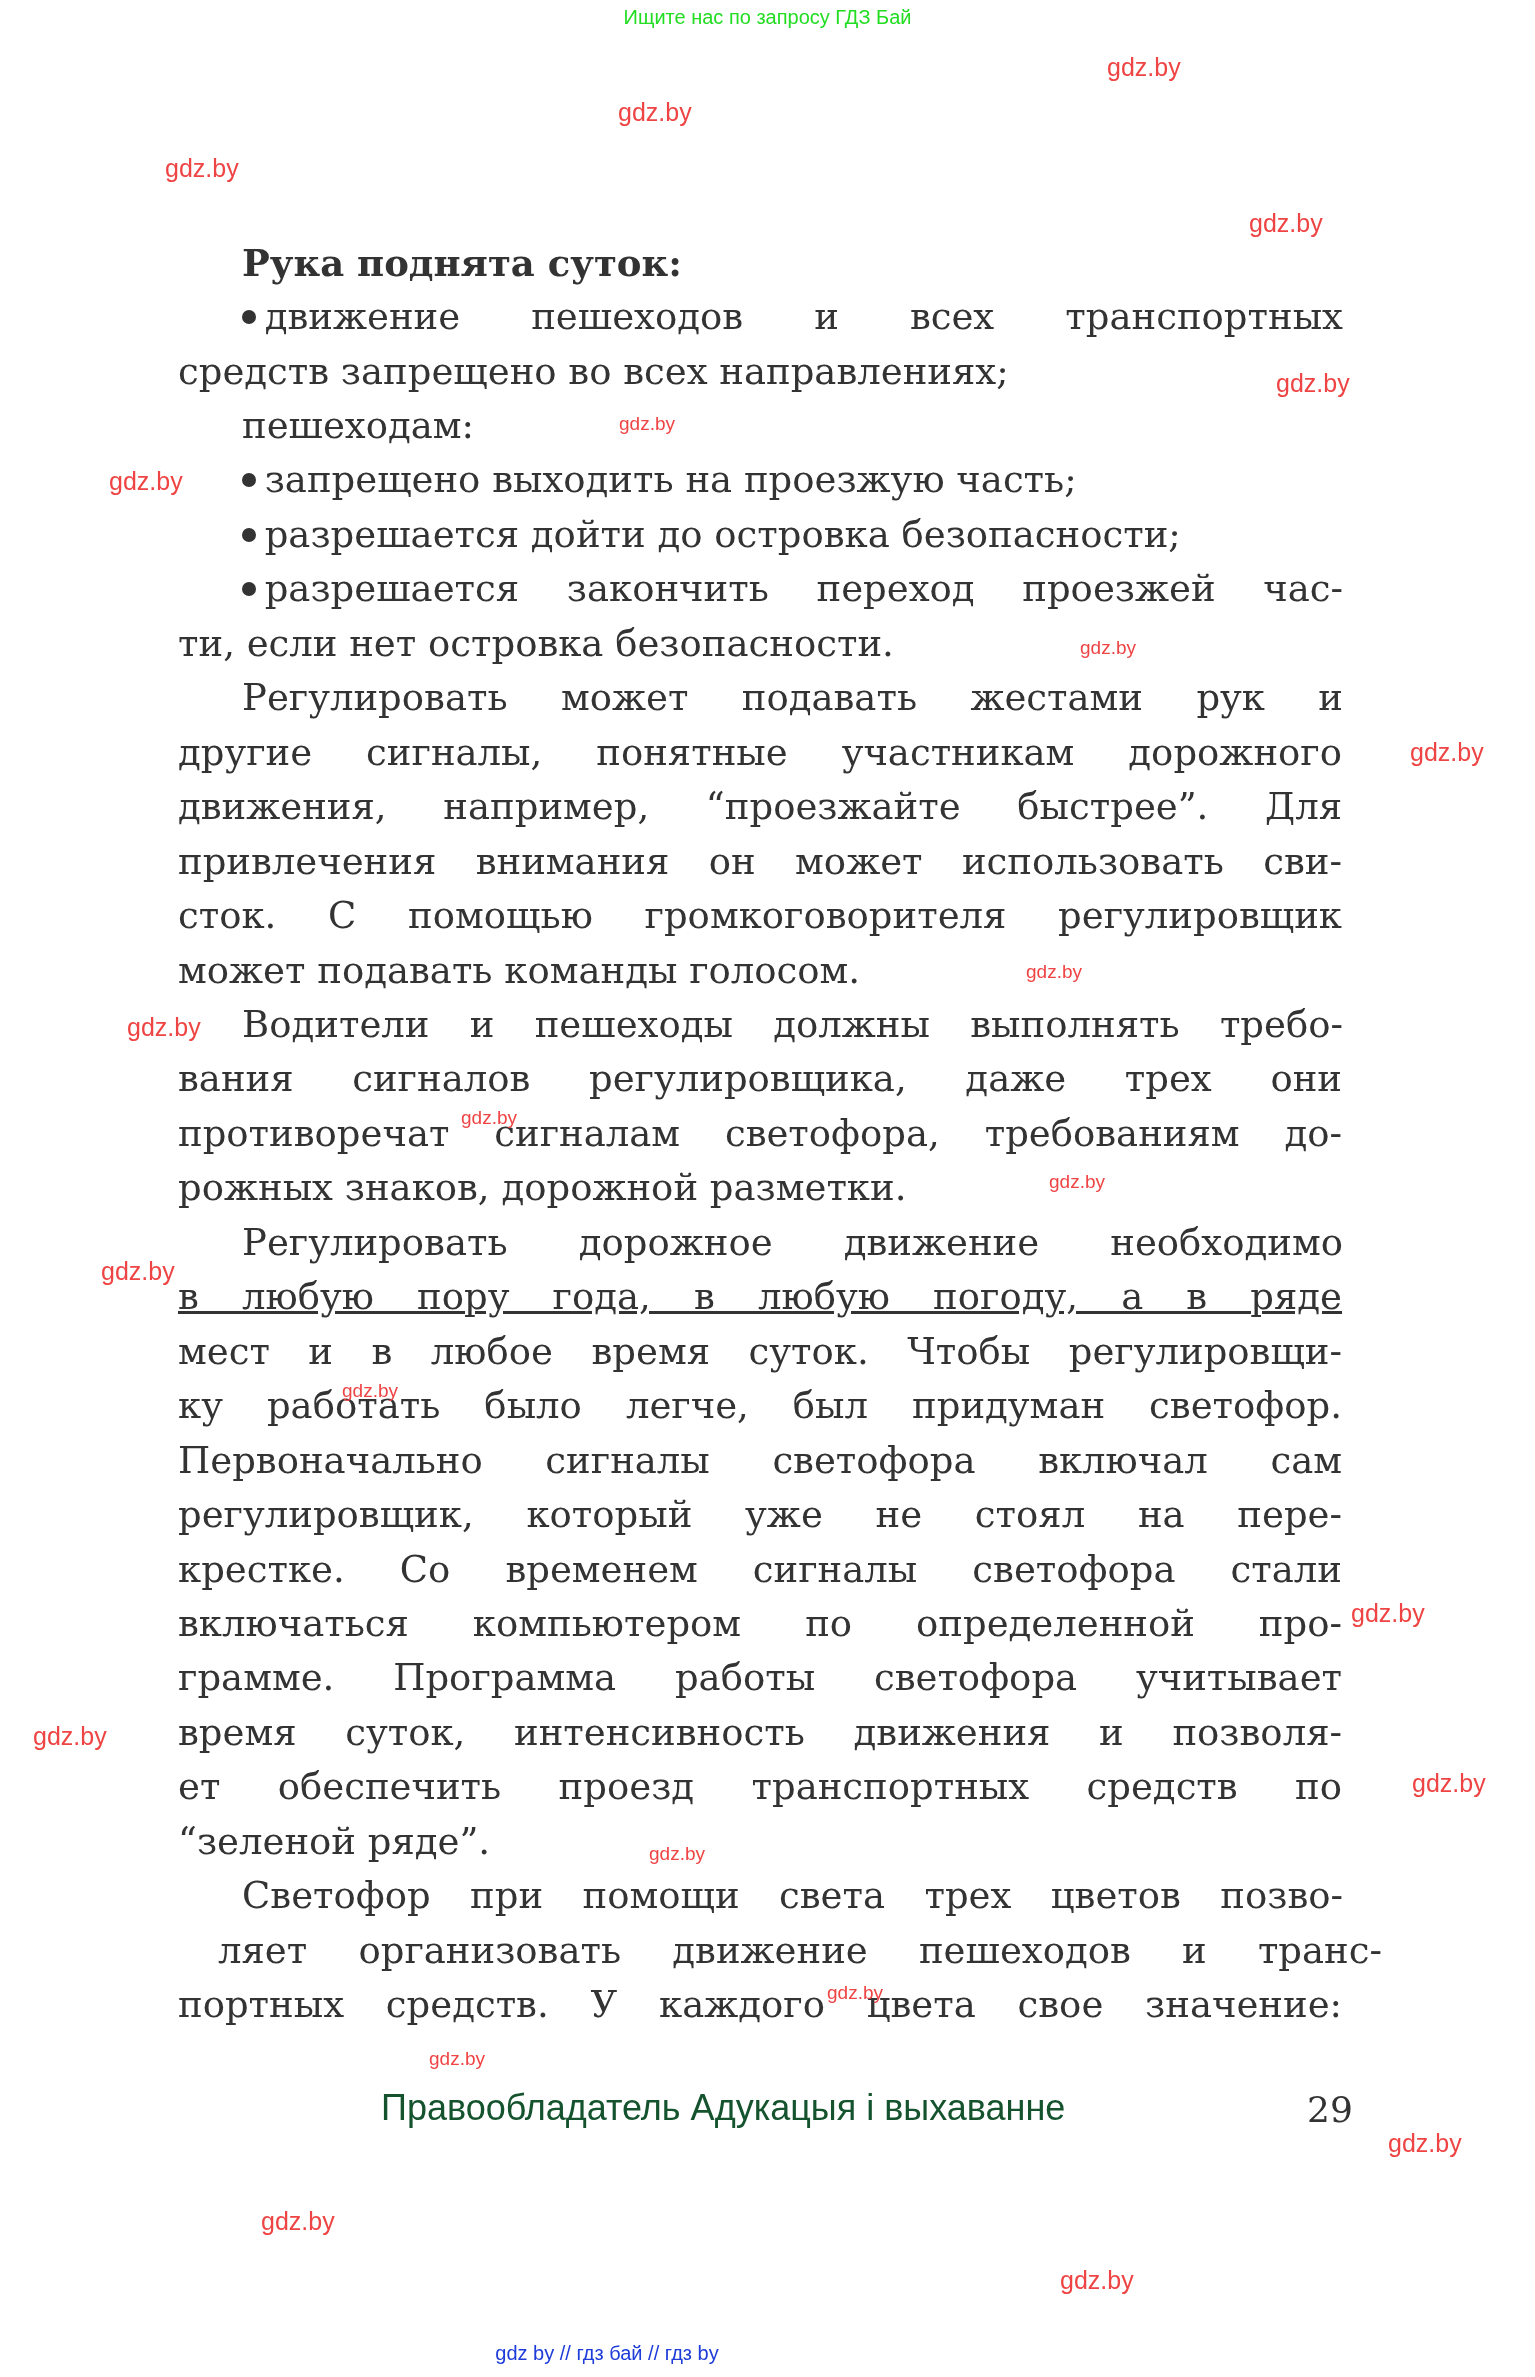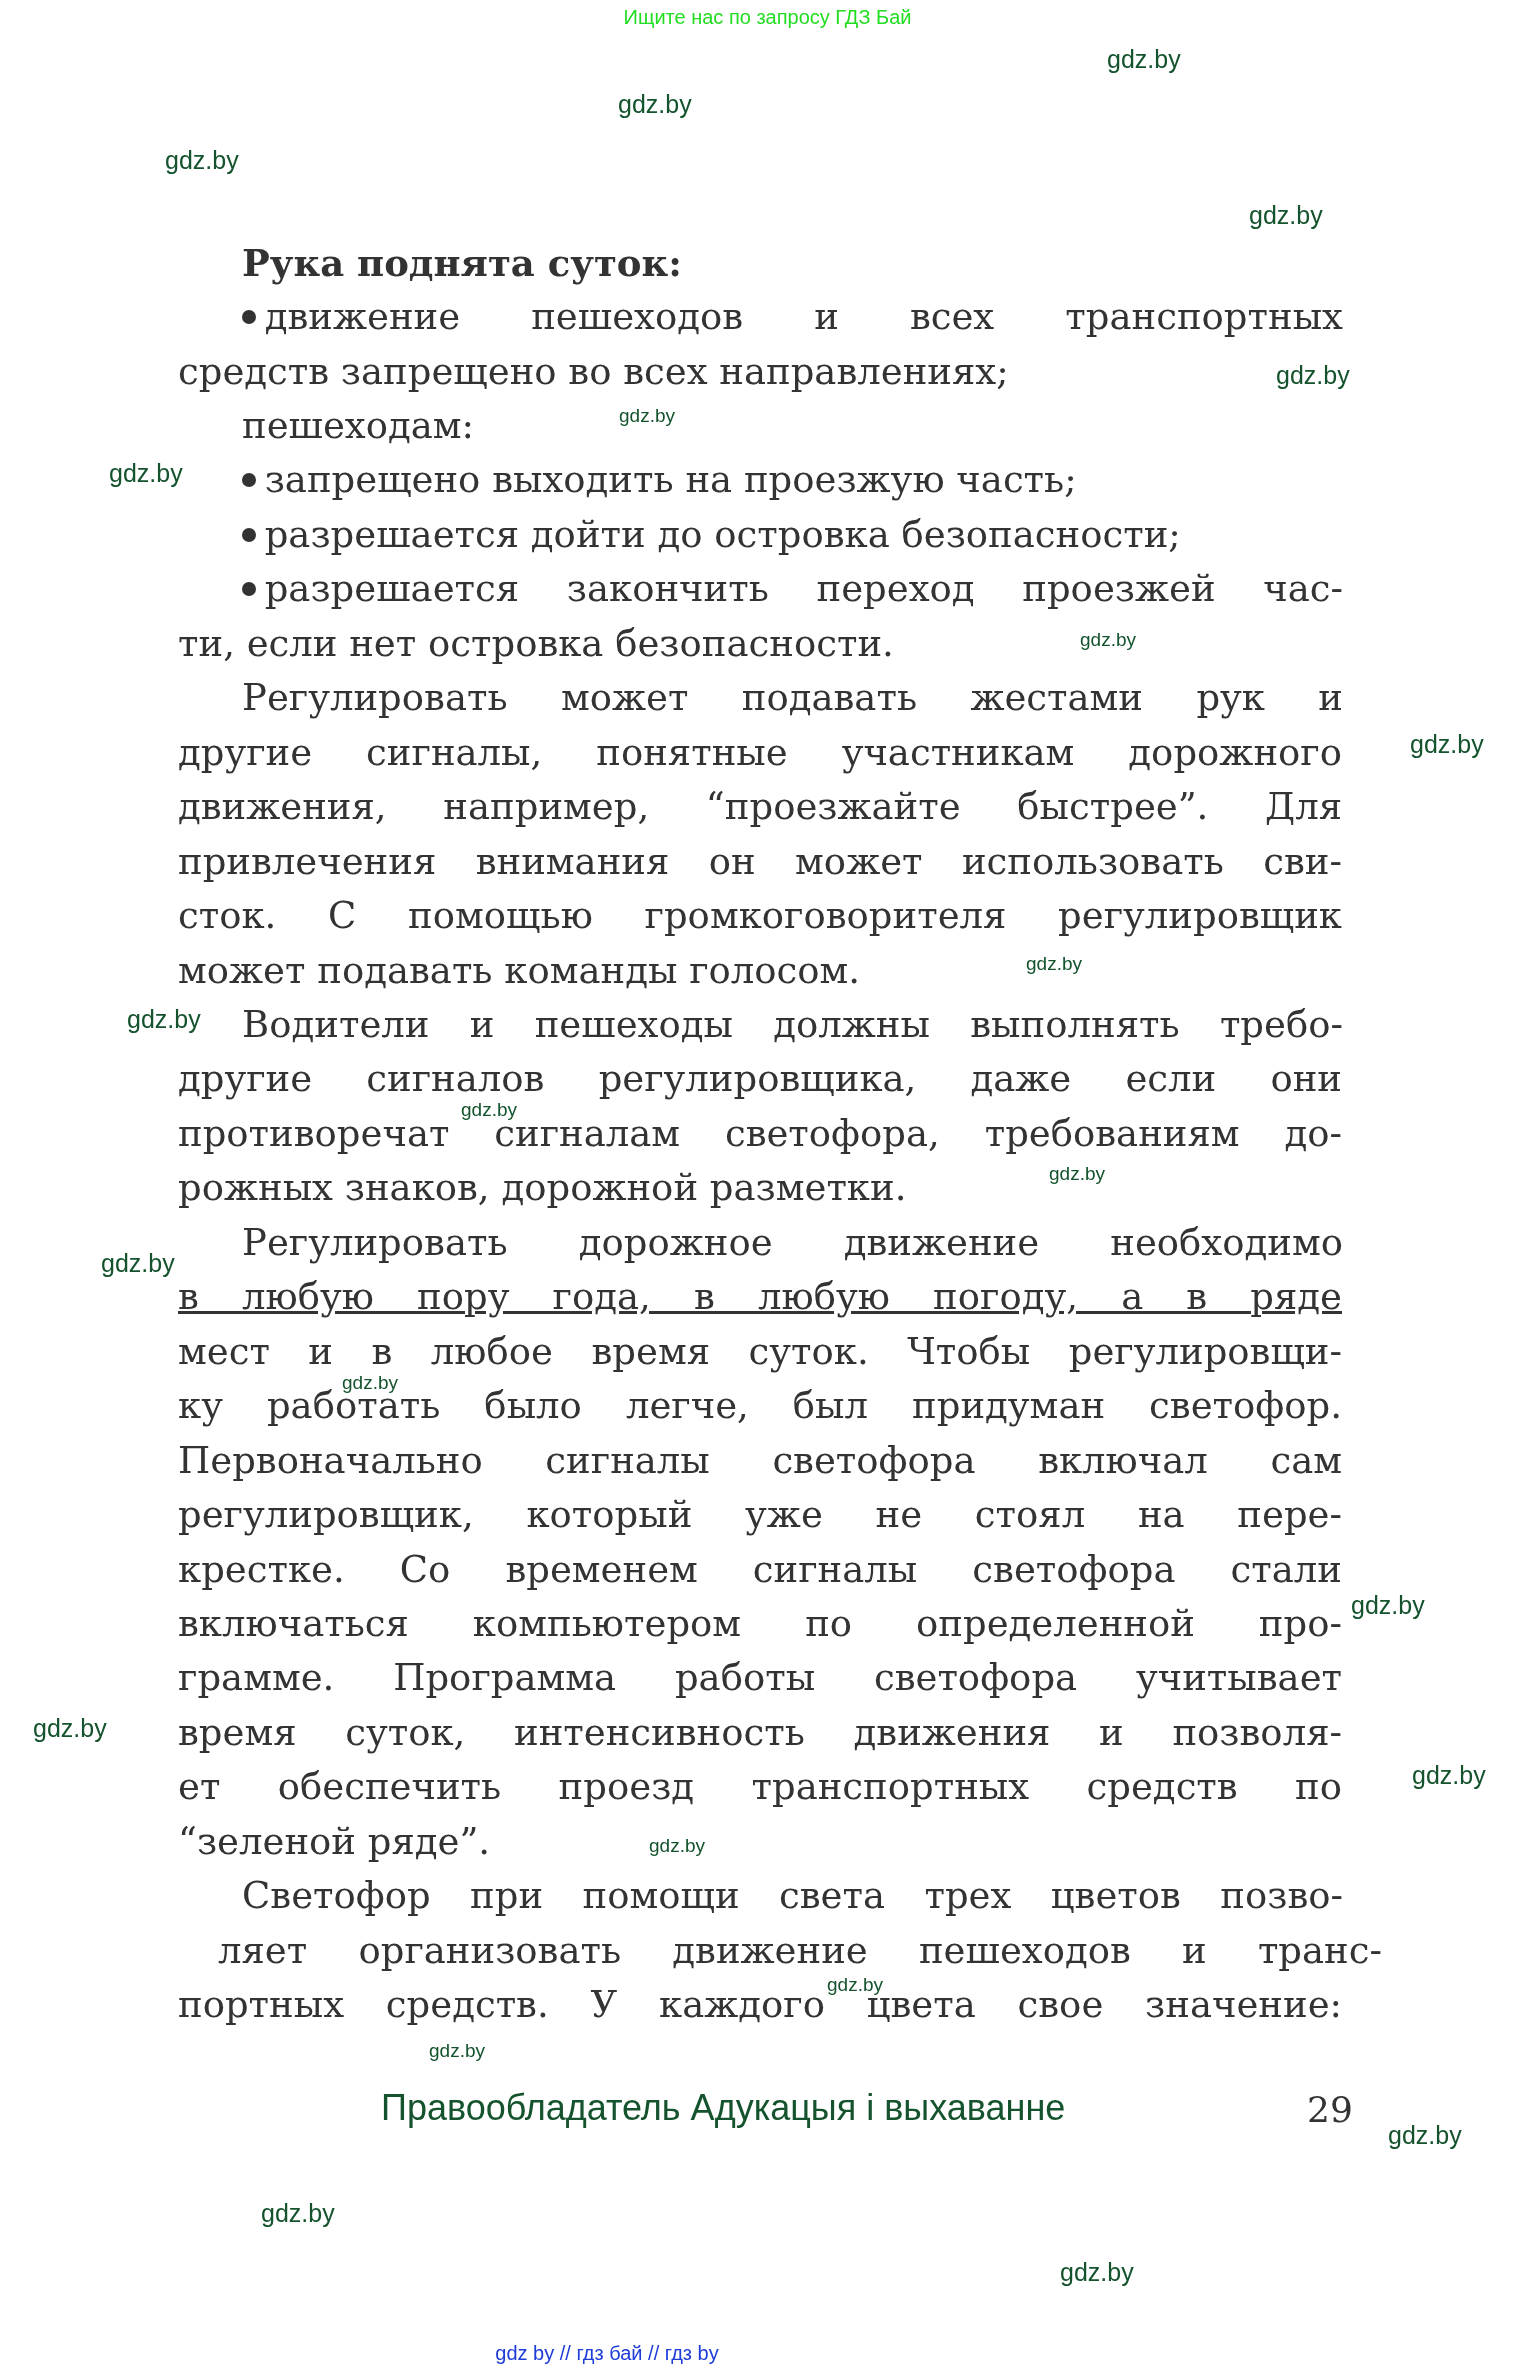--- a/index.html
+++ b/index.html
@@ -13,21 +13,21 @@
     position: absolute; left: 178px; width: 1164px; height: 54px; line-height: 54px;
     font-family: "DejaVu Serif", "Liberation Serif", serif; font-size: 37px; color: #333333;
     white-space: nowrap; text-align: justify; text-align-last: justify;
   }
   .line.indent { left: 242px; width: 1101px; }
   .line.last { text-align: left; text-align-last: left; }
   .line.heading { font-weight: bold; }
   .bullet { display: inline-block; width: 14px; height: 14px; border-radius: 50%; background: #333; margin-right: 8.7px; vertical-align: middle; position: relative; top: -2.6px; }
   .wm {
     position: absolute; font-family: "Liberation Sans", sans-serif; font-size: 25px;
-    color: #14532d; line-height: 28px; white-space: nowrap;
+    color: #ef4444; line-height: 28px; white-space: nowrap; margin-top: 8px;
   }
   .wm.small { font-size: 19px; line-height: 21px; }
   .copyright {
     position: absolute; left: 381px; top: 2086px; font-family: "Liberation Sans", sans-serif;
     font-size: 36px; color: #14532d; line-height: 43px; white-space: nowrap;
   }
   .pagenum {
     position: absolute; left: 1307px; top: 2079px; font-family: "DejaVu Serif", "Liberation Serif", serif;
     font-size: 36px; color: #333333; line-height: 61px;
   }
@@ -50,21 +50,21 @@
     <div class="line indent last" style="top: 508px;"><span class="bullet"></span><span>разрешается дойти до островка безопасности;</span></div>
     <div class="line indent" style="top: 562px;"><span class="bullet"></span><span>разрешается закончить переход проезжей час-</span></div>
     <div class="line last" style="top: 617px;"><span>ти, если нет островка безопасности.</span></div>
     <div class="line indent" style="top: 671px;"><span>Регулировать может подавать жестами рук и</span></div>
     <div class="line " style="top: 726px;"><span>другие сигналы, понятные участникам дорожного</span></div>
     <div class="line " style="top: 780px;"><span>движения, например, “проезжайте быстрее”. Для</span></div>
     <div class="line " style="top: 835px;"><span>привлечения внимания он может использовать сви-</span></div>
     <div class="line " style="top: 889px;"><span>сток. С помощью громкоговорителя регулировщик</span></div>
     <div class="line last" style="top: 944px;"><span>может подавать команды голосом.</span></div>
     <div class="line indent" style="top: 998px;"><span>Водители и пешеходы должны выполнять требо-</span></div>
-    <div class="line " style="top: 1052px;"><span>другие сигналов регулировщика, даже если они</span></div>
+    <div class="line " style="top: 1052px;"><span>вания сигналов регулировщика, даже трех они</span></div>
     <div class="line " style="top: 1107px;"><span>противоречат сигналам светофора, требованиям до-</span></div>
     <div class="line last" style="top: 1161px;"><span>рожных знаков, дорожной разметки.</span></div>
     <div class="line indent" style="top: 1216px;"><span>Регулировать дорожное движение необходимо</span></div>
     <div class="line " style="top: 1270px; text-decoration: underline;"><span>в любую пору года, в любую погоду, а в ряде</span></div>
     <div class="line " style="top: 1325px;"><span>мест и в любое время суток. Чтобы регулировщи-</span></div>
     <div class="line " style="top: 1379px;"><span>ку работать было легче, был придуман светофор.</span></div>
     <div class="line " style="top: 1434px;"><span>Первоначально сигналы светофора включал сам</span></div>
     <div class="line " style="top: 1488px;"><span>регулировщик, который уже не стоял на пере-</span></div>
     <div class="line " style="top: 1543px;"><span>крестке. Со временем сигналы светофора стали</span></div>
     <div class="line " style="top: 1597px;"><span>включаться компьютером по определенной про-</span></div>

